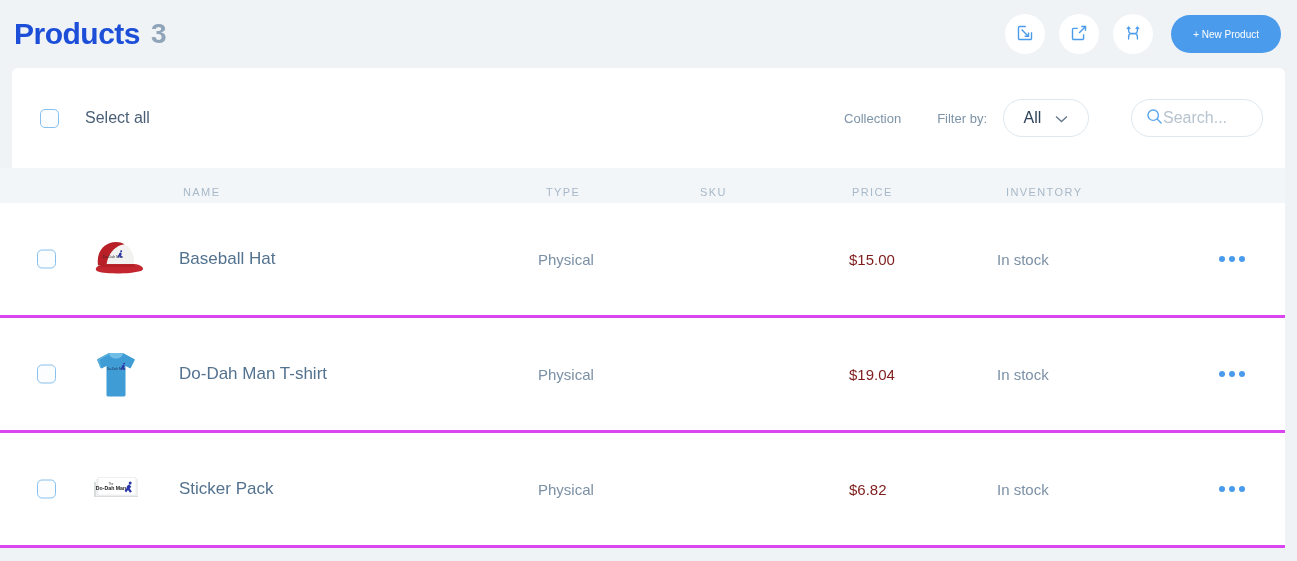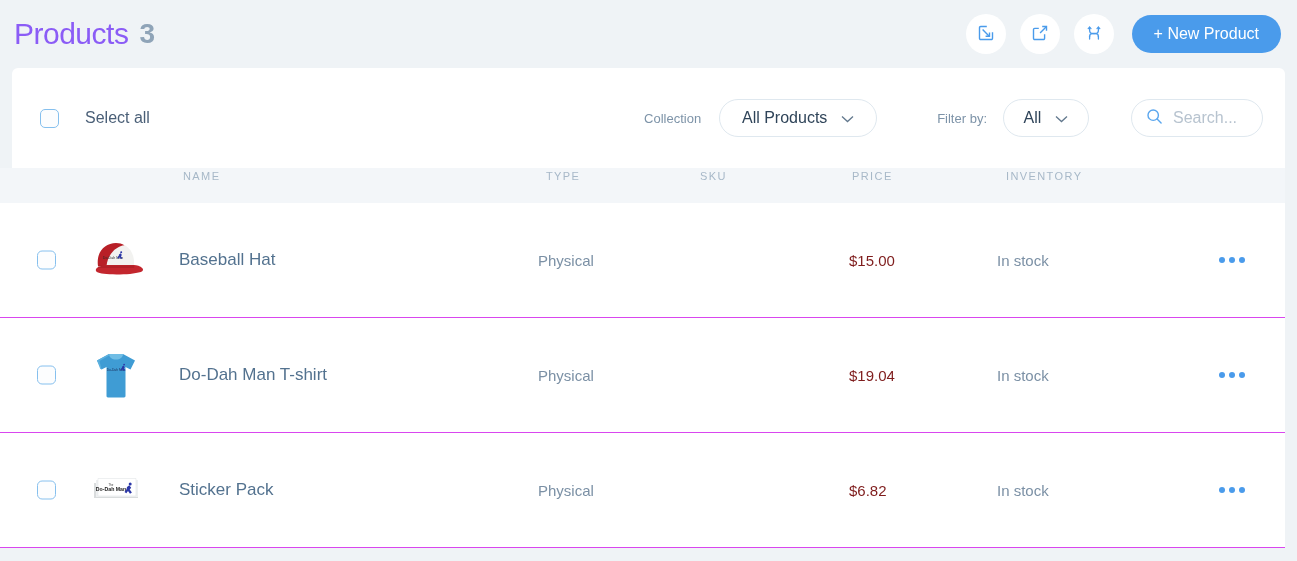--- a/index.html
+++ b/index.html
@@ -13,22 +13,22 @@
   
   .page-header {
     position: relative;
     height: 68px;
     display: flex;
     align-items: center;
     padding: 0 16px 0 14px;
   }
   .page-title {
     font-size: 30px;
-    font-weight: normal;
-    color: #8b5cf6;
+    font-weight: bold;
+    color: #1d4ed8;
     letter-spacing: -0.5px;
     line-height: 1;
   }
   .page-count {
     font-size: 28px;
     font-weight: bold;
     color: #8fa4b8;
     margin-left: 11px;
     line-height: 1;
   }
@@ -47,21 +47,21 @@
     justify-content: center;
     border: none;
     cursor: pointer;
   }
   .new-product-btn {
     height: 38px;
     padding: 0 22px;
     border-radius: 19px;
     background: #4a9beb;
     color: #ffffff;
-    font-size: 16px;
+    font-size: 10px;
     border: none;
     cursor: pointer;
     display: flex;
     align-items: center;
     justify-content: center;
     margin-left: 4px;
     white-space: nowrap;
   }
 
   
@@ -129,50 +129,49 @@
     background: #ffffff;
     display: flex;
     align-items: center;
     padding-left: 14px;
     margin-left: 42px;
     cursor: text;
   }
   .search-placeholder {
     font-size: 16px;
     color: #b7c3cf;
-    margin-left: 10px;
   }
 
   
   .table-head {
     height: 35px;
     background: #f3f6f9;
     position: relative;
     width: 1285px;
   }
   .th {
     position: absolute;
-    top: 2px;
+    top: 18px;
     font-size: 11px;
     letter-spacing: 1.4px;
     color: #a7b8c8;
     font-weight: normal;
   }
   .th-name      { left: 183px; }
   .th-type      { left: 546px; }
   .th-sku       { left: 700px; }
   .th-price     { left: 852px; }
   .th-inventory { left: 1006px; }
 
   .table-body { width: 1285px; background: #ffffff; }
   .row {
     height: 115px;
     background: #ffffff;
     position: relative;
-    border-bottom: 1px solid #d946ef;
+    border-bottom: 3px solid #d946ef;
   }
   .row-check {
     position: absolute;
     left: 37px; top: 50%;
     transform: translateY(-50%);
   }
   .thumb {
     position: absolute;
     left: 86px; top: 50%;
     transform: translateY(-50%);
@@ -256,30 +255,22 @@
 <div class="card">
 
   <div class="select-all-wrap">
     <div class="checkbox"></div>
     <span class="select-all-label">Select all</span>
   </div>
 
   <div class="filters">
     <span class="filter-label">Collection</span>
 
-    <div class="pill collection-pill">
-      <span class="pill-text">All Products</span>
-      <span>
-        <svg width="13" height="8" viewBox="0 0 13 8" fill="none" stroke="#5b7governor" stroke-width="1.3">
-            <path d="M1 1.5l5.5 5 5.5-5" stroke="#62788d"></path>
-          </svg>
-      </span>
-    </div>
-
-    <span class="filter-label" style="margin-left:60px;">Filter by:</span>
+
+    <span class="filter-label" style="margin-left:36px;">Filter by:</span>
 
     <div class="pill filterby-pill">
       <span class="pill-text">All</span>
       <span>
         <svg width="13" height="8" viewBox="0 0 13 8" fill="none">
             <path d="M1 1.5l5.5 5 5.5-5" stroke="#62788d" stroke-width="1.3"></path>
           </svg>
       </span>
     </div>
 

